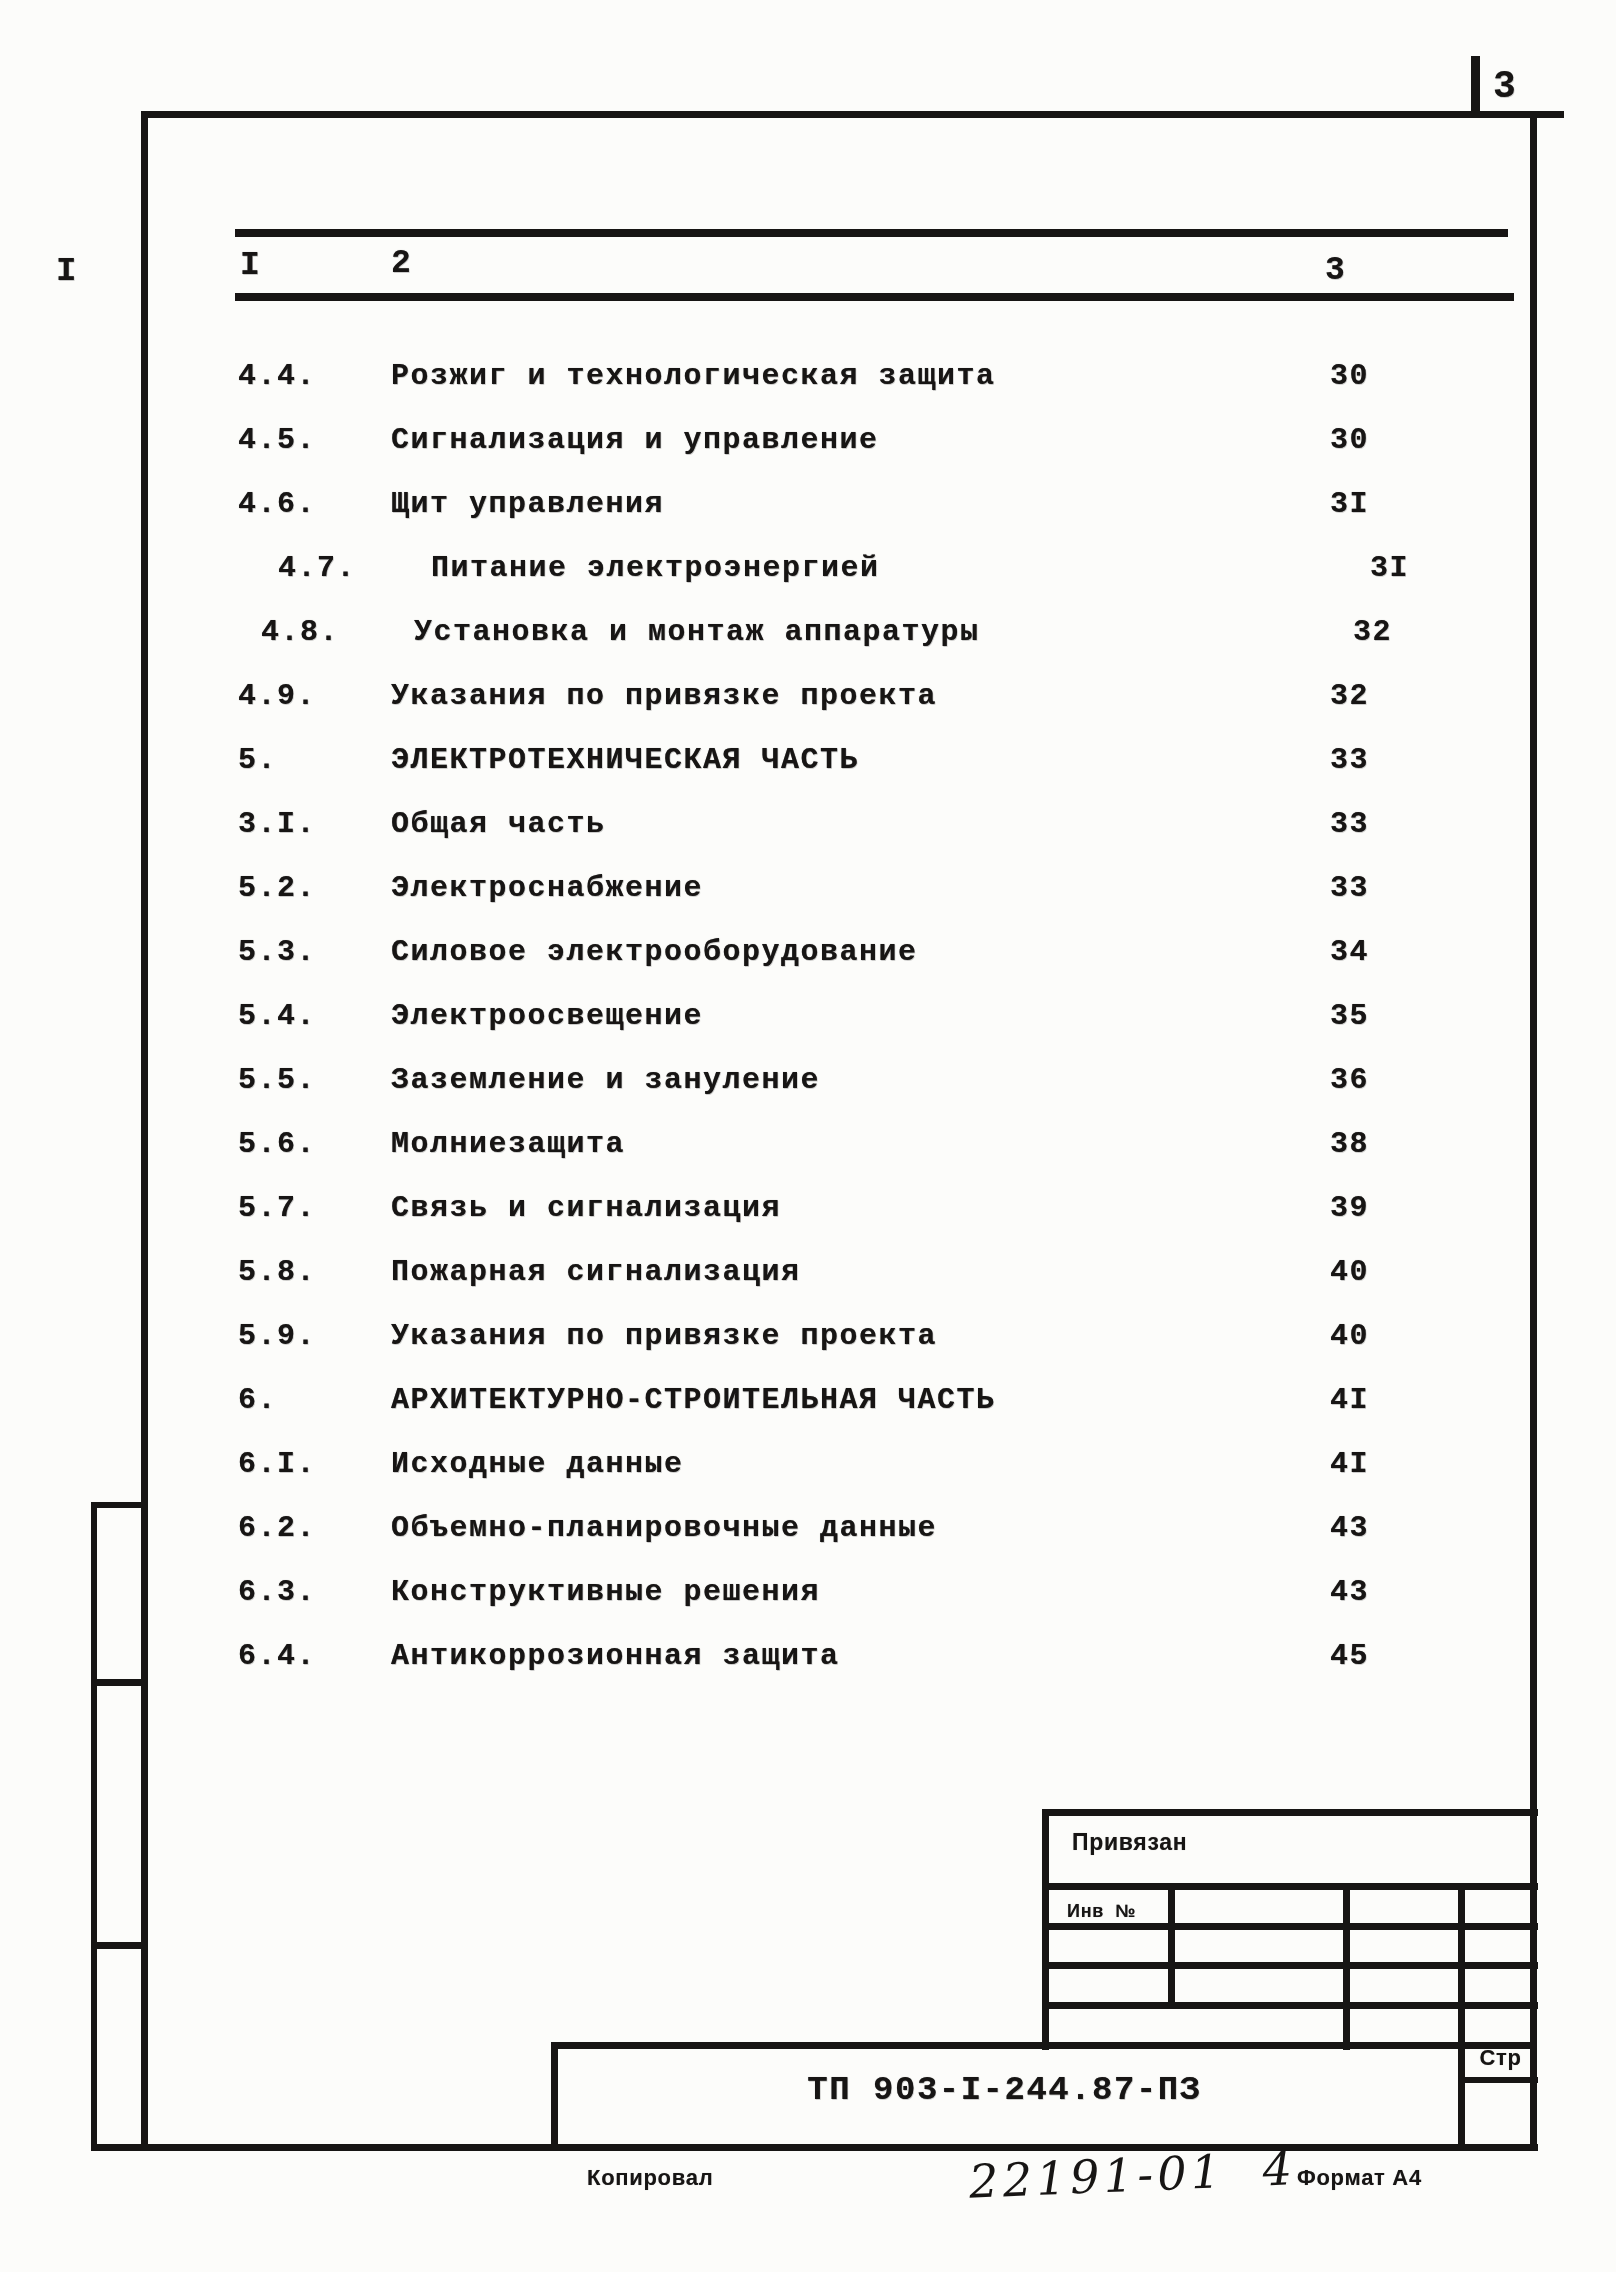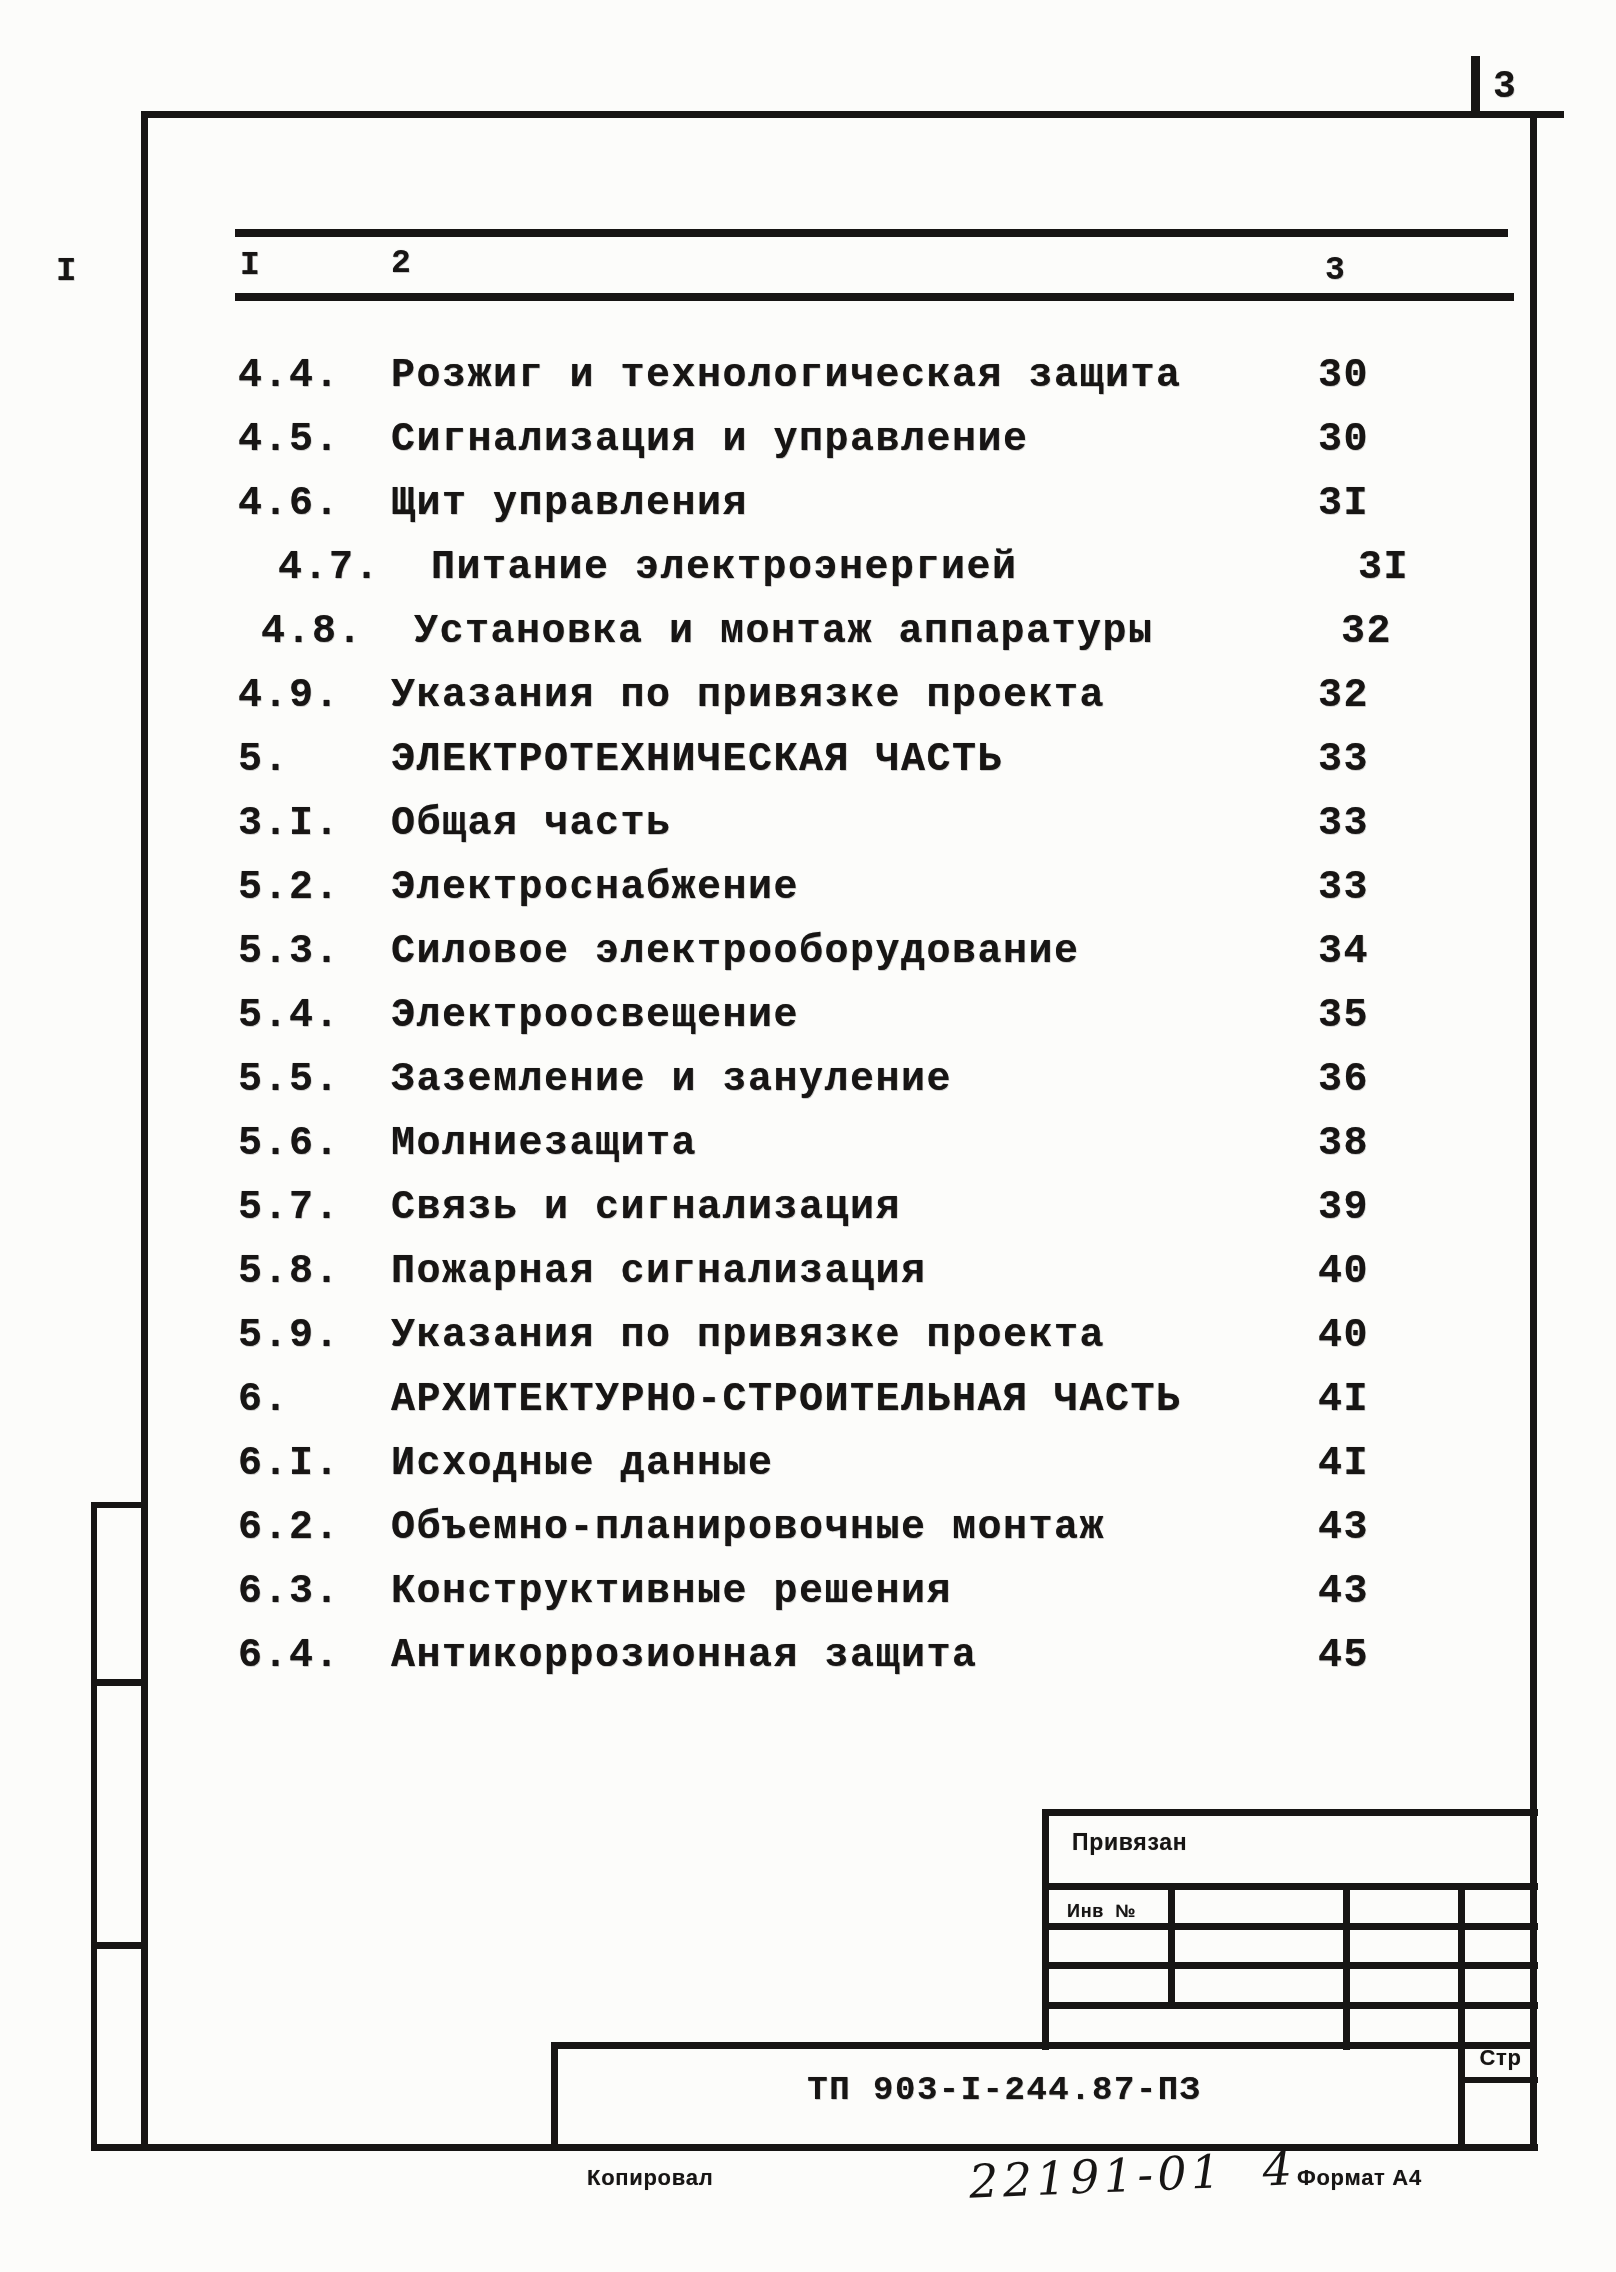--- a/index.html
+++ b/index.html
@@ -13,21 +13,21 @@
   .line { position:absolute; background:var(--ink); }
   .typed {
     position:absolute; font-weight:bold; letter-spacing:1.5px; white-space:pre;
     text-shadow:0 0 0.7px rgba(23,21,20,.55), 0.7px 0.7px 0 rgba(23,21,20,.18);
   }
   .draft {
     position:absolute; font-family:"Liberation Sans",sans-serif;
     font-weight:bold; letter-spacing:0.7px; white-space:pre;
     text-shadow:0 0 0.7px rgba(23,21,20,.45);
   }
-  .toc-row { position:absolute; left:0; width:1617px; height:46px; font-size:40px; line-height:46px; }
+  .toc-row { position:absolute; left:0; width:1617px; height:46px; font-size:30px; line-height:46px; }
   .toc-num   { position:absolute; left:238px; font-weight:bold; letter-spacing:1.5px;
                text-shadow:0 0 0.7px rgba(23,21,20,.55), 0.7px 0.7px 0 rgba(23,21,20,.18); }
   .toc-title { position:absolute; left:391px; font-weight:bold; letter-spacing:1.5px; white-space:pre;
                text-shadow:0 0 0.7px rgba(23,21,20,.55), 0.7px 0.7px 0 rgba(23,21,20,.18); }
   .toc-page  { position:absolute; left:1251px; width:118px; text-align:right; font-weight:bold;
                letter-spacing:1.5px; text-shadow:0 0 0.7px rgba(23,21,20,.55), 0.7px 0.7px 0 rgba(23,21,20,.18); }
   .handwriting {
     position:absolute; font-family:"DejaVu Serif",serif; font-style:italic;
     font-weight:500; letter-spacing:4.4px; transform:rotate(-2.4deg); white-space:pre;
   }
@@ -158,21 +158,21 @@
       </div>
 
       <div class="toc-row" style="top: 1441px;">
         <span class="toc-num">6.I.</span>
         <span class="toc-title">Исходные данные</span>
         <span class="toc-page">4I</span>
       </div>
 
       <div class="toc-row" style="top: 1505px;">
         <span class="toc-num">6.2.</span>
-        <span class="toc-title">Объемно-планировочные монтаж</span>
+        <span class="toc-title">Объемно-планировочные данные</span>
         <span class="toc-page">43</span>
       </div>
 
       <div class="toc-row" style="top: 1569px;">
         <span class="toc-num">6.3.</span>
         <span class="toc-title">Конструктивные решения</span>
         <span class="toc-page">43</span>
       </div>
 
       <div class="toc-row" style="top: 1633px;">

